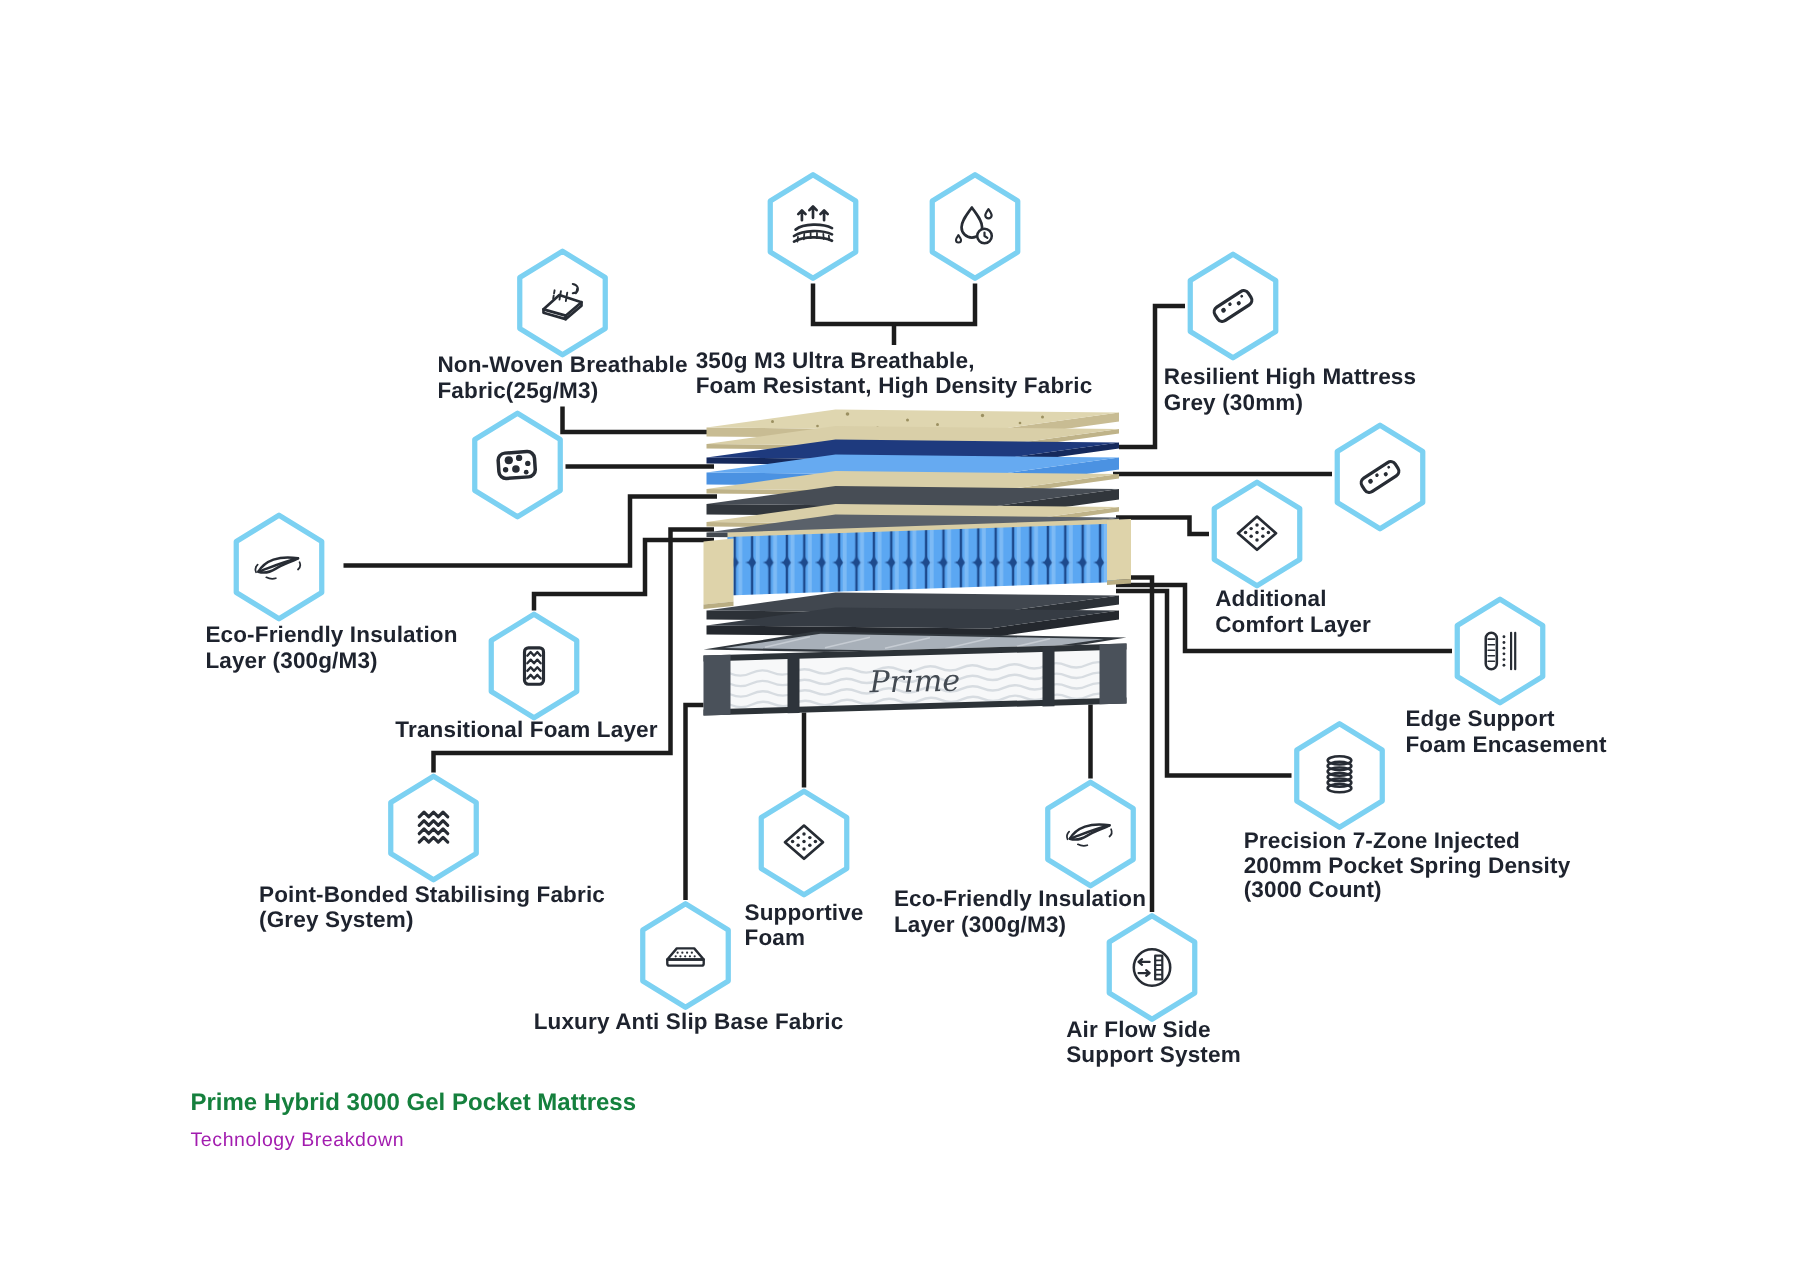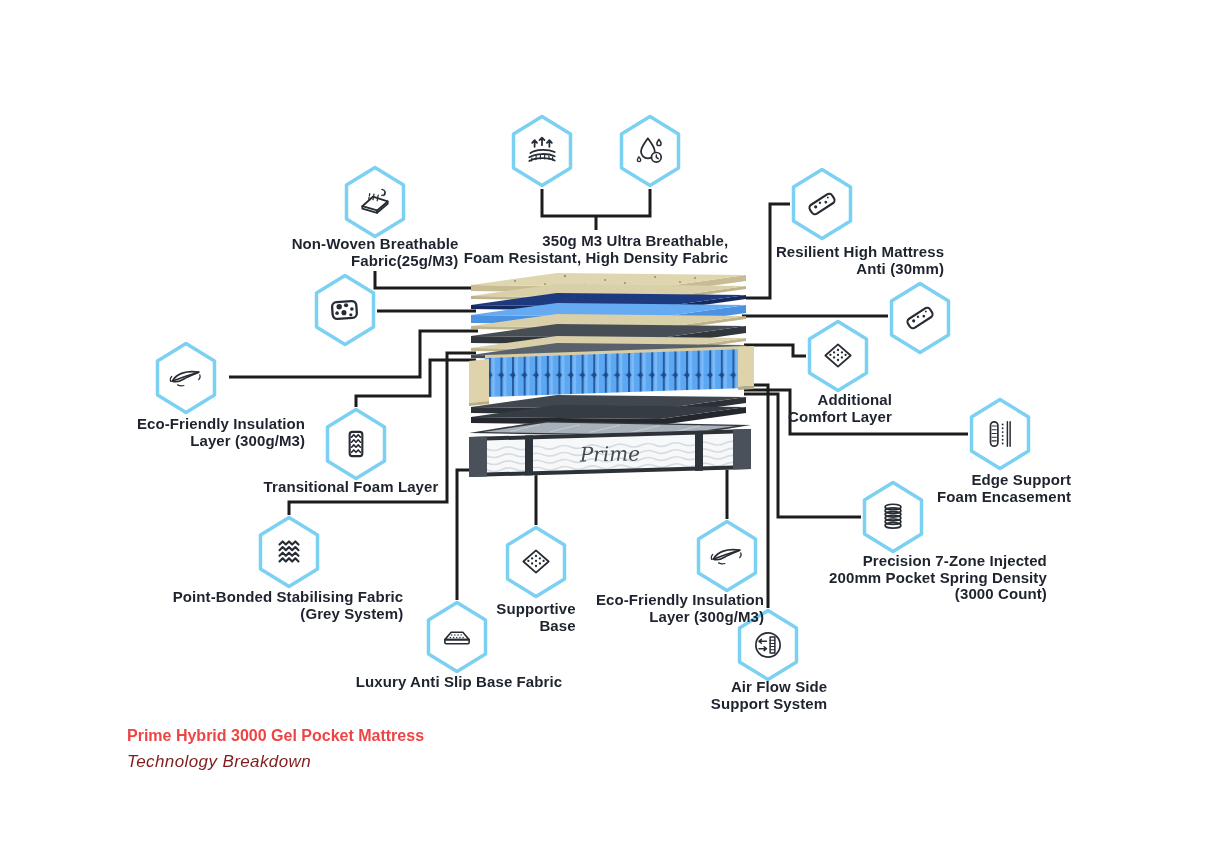--- a/index.html
+++ b/index.html
@@ -3,26 +3,26 @@
 <meta charset="utf-8">
 <style>
   html,body{margin:0;padding:0;background:#ffffff;}
   .canvas{position:relative;width:1209px;height:851px;background:#fff;overflow:hidden;
           font-family:"Liberation Sans",sans-serif;}
   .lines{position:absolute;left:0;top:0;z-index:1;}
   .mattress{position:absolute;left:455px;top:255px;z-index:2;}
   .hex{position:absolute;width:64px;height:74px;z-index:3;}
   .hex .frame{position:absolute;left:0;top:0;}
   .hex .ic{position:absolute;left:50%;top:50%;transform:translate(-50%,-50%);}
-  .lbl{position:absolute;transform:translateX(-50%);text-align:right;z-index:3;
+  .lbl{position:absolute;transform:translateX(-50%);text-align:left;z-index:3;
        font-weight:700;font-size:15px;line-height:16.5px;color:#1e232e;letter-spacing:0.1px;}
   .lbl div{white-space:nowrap;}
   .title-block{position:absolute;left:127px;top:727px;z-index:3;}
-  .t1{font-weight:700;font-size:16px;color:#ef4444;}
-  .t2{font-weight:400;font-size:17px;color:#7f1d1d;margin-top:7px;letter-spacing:0.4px;font-style:italic;}
+  .t1{font-weight:700;font-size:16px;color:#15803d;}
+  .t2{font-weight:400;font-size:13px;color:#a21caf;margin-top:7px;letter-spacing:0.4px;}
   svg{display:block;}
 </style>
 </head>
 <body>
 
 <div class="canvas">
 
   <svg class="lines" width="1209" height="851" viewBox="0 0 1209 851" fill="none" stroke="#1c1c1c" stroke-width="3">
     <path d="M542,189 L542,216 L650,216 L650,189 M596,216 L596,230"></path>
     <path d="M375,271 L375,288 L482,288"></path>
@@ -398,35 +398,35 @@
   </div>
   <div class="lbl" style="left:288px;top:589px">
     <div>Point-Bonded Stabilising Fabric</div>
       <div>(Grey System)</div>
   </div>
   <div class="lbl" style="left:459px;top:674px">
     <div>Luxury Anti Slip Base Fabric</div>
   </div>
   <div class="lbl" style="left:536px;top:601px">
     <div>Supportive</div>
-      <div>Base</div>
+      <div>Foam</div>
   </div>
   <div class="lbl" style="left:680px;top:592px">
     <div>Eco-Friendly Insulation</div>
       <div>Layer (300g/M3)</div>
   </div>
   <div class="lbl" style="left:769px;top:679px">
     <div>Air Flow Side</div>
       <div>Support System</div>
   </div>
   <div class="lbl" style="left:860px;top:244px">
     <div>Resilient High Mattress</div>
-      <div>Anti (30mm)</div>
-  </div>
-  <div class="lbl" style="left:840px;top:392px">
+      <div>Grey (30mm)</div>
+  </div>
+  <div class="lbl" style="left:862px;top:392px">
     <div>Additional</div>
       <div>Comfort Layer</div>
   </div>
   <div class="lbl" style="left:1004px;top:472px">
     <div>Edge Support</div>
       <div>Foam Encasement</div>
   </div>
   <div class="lbl" style="left:938px;top:553px">
     <div>Precision 7-Zone Injected</div>
       <div>200mm Pocket Spring Density</div>

